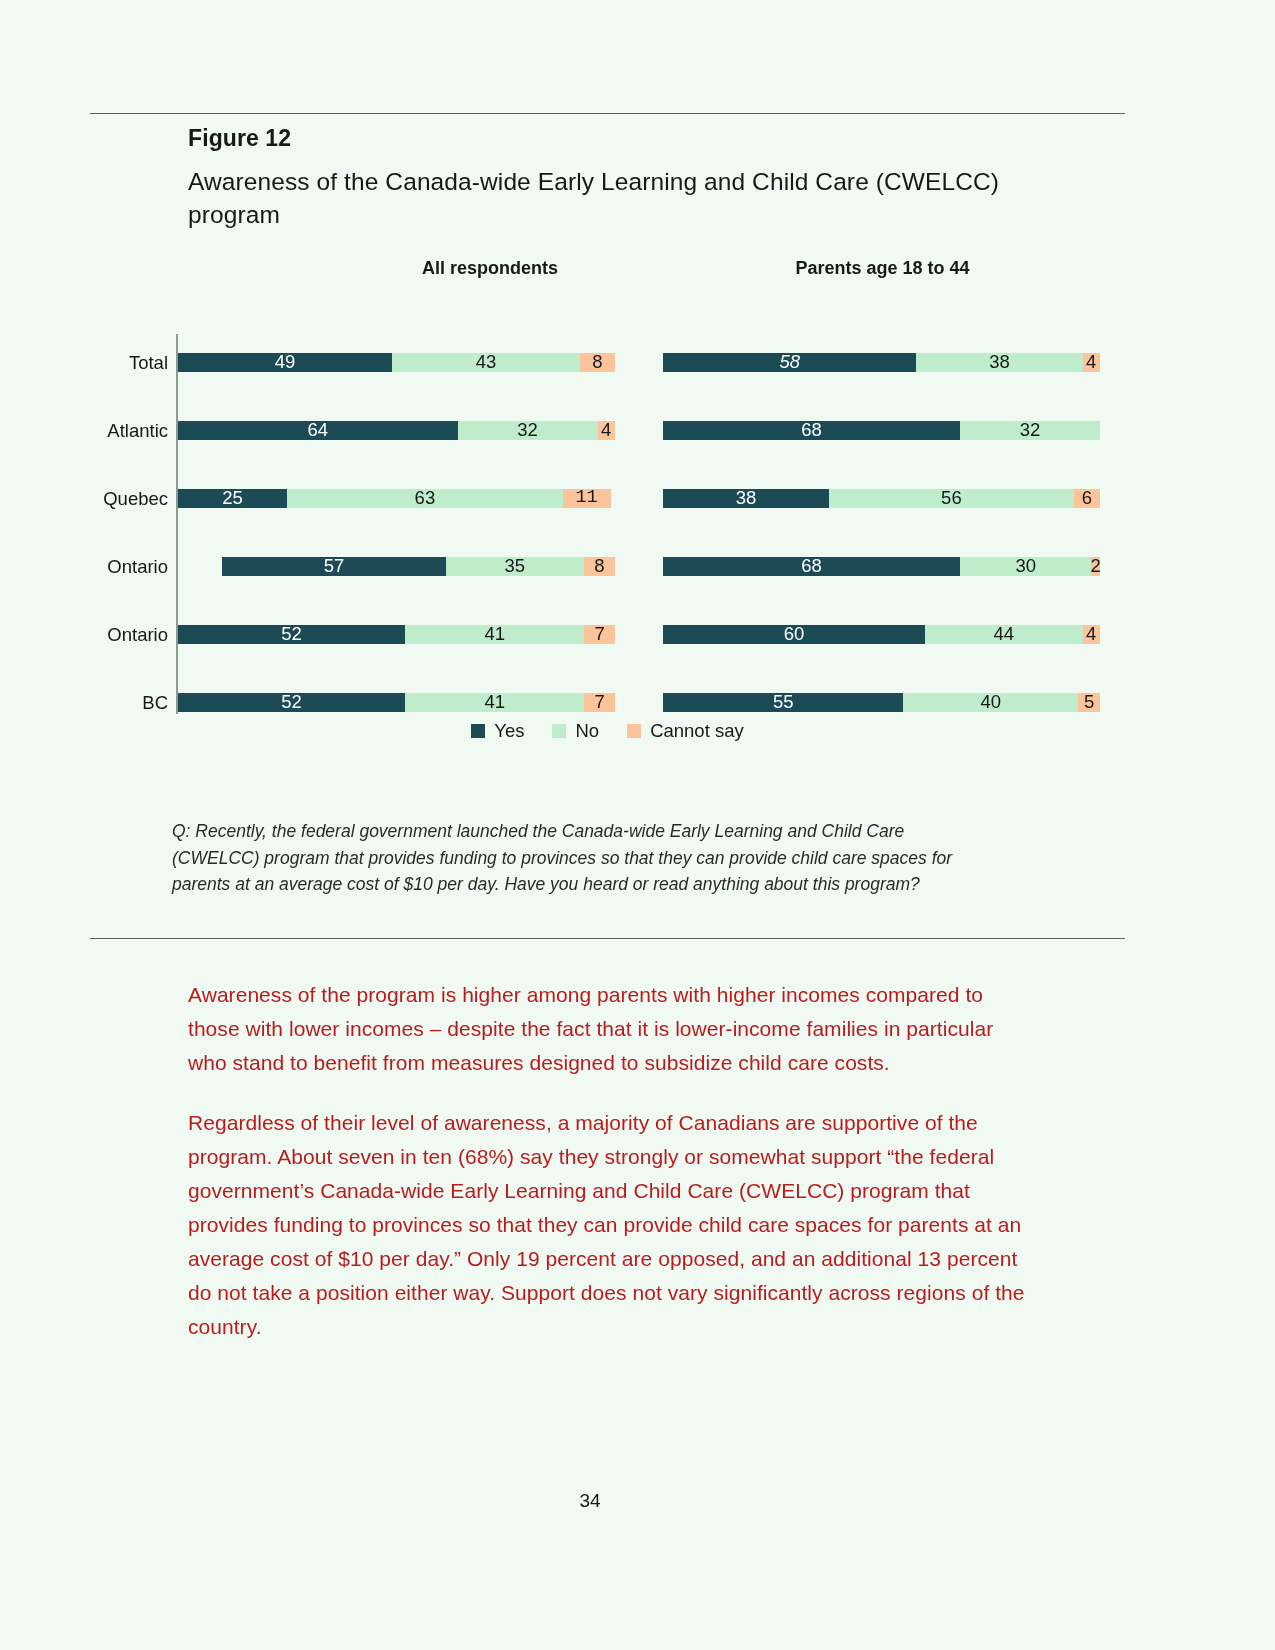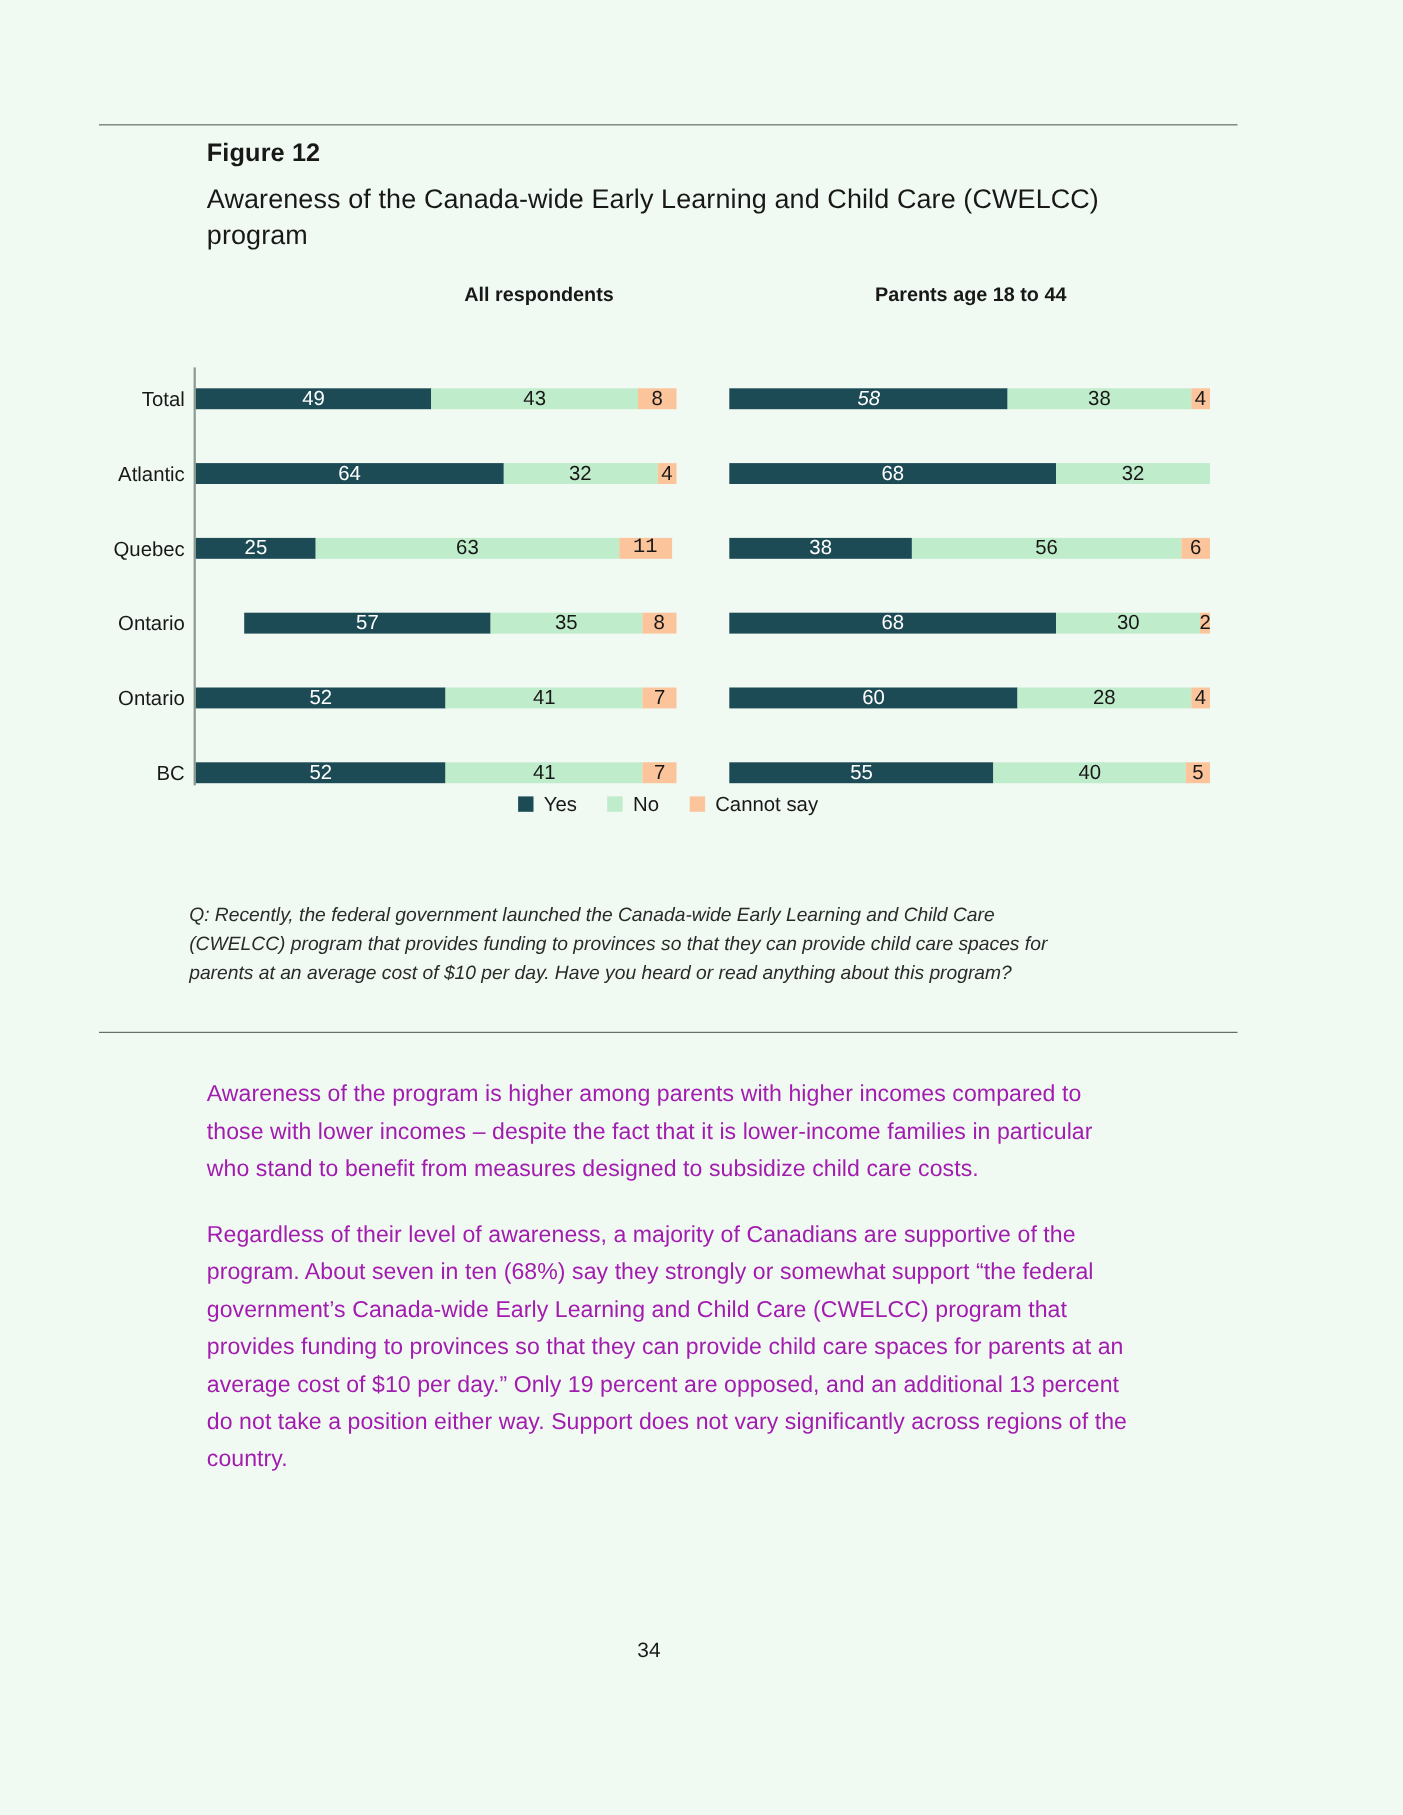--- a/index.html
+++ b/index.html
@@ -181,21 +181,21 @@
   
   .body-copy {
     position: absolute;
     left: 188px;
     top: 978px;
     width: 838px;
   }
   .body-copy p {
     font-size: 21px;
     line-height: 1.62;
-    color: #a21caf;
+    color: #b91c1c;
     margin: 0 0 26px 0;
     letter-spacing: 0.05px;
   }
   .body-copy p:last-child { margin-bottom: 0; }
 
   
   .page-num {
     position: absolute;
     left: 0;
     top: 1490px;
@@ -280,21 +280,21 @@
           </div>
           <div class="row" style="top: 316px;">
             <div class="row-label">Ontario</div>
             <div class="bar-group left">
               <div class="seg yes" style="width: 52%;">52</div>
               <div class="seg no" style="width: 41%;">41</div>
               <div class="seg cs" style="width: 7%;">7</div>
             </div>
             <div class="bar-group right">
               <div class="seg yes" style="width: 60%;">60</div>
-              <div class="seg no" style="width: 36%;">28</div>
+              <div class="seg no" style="width: 36%;">44</div>
               <div class="seg cs" style="width: 4%;">4</div>
             </div>
           </div>
           <div class="row" style="top: 384px;">
             <div class="row-label">BC</div>
             <div class="bar-group left">
               <div class="seg yes" style="width: 52%;">52</div>
               <div class="seg no" style="width: 41%;">41</div>
               <div class="seg cs" style="width: 7%;">7</div>
             </div>

